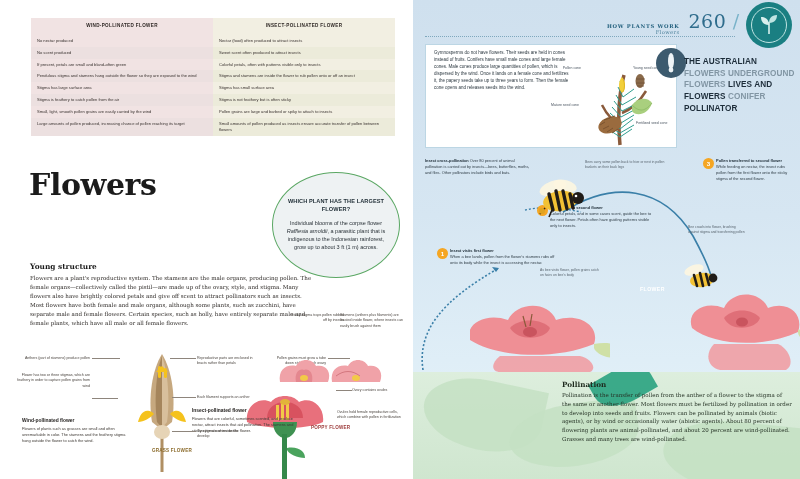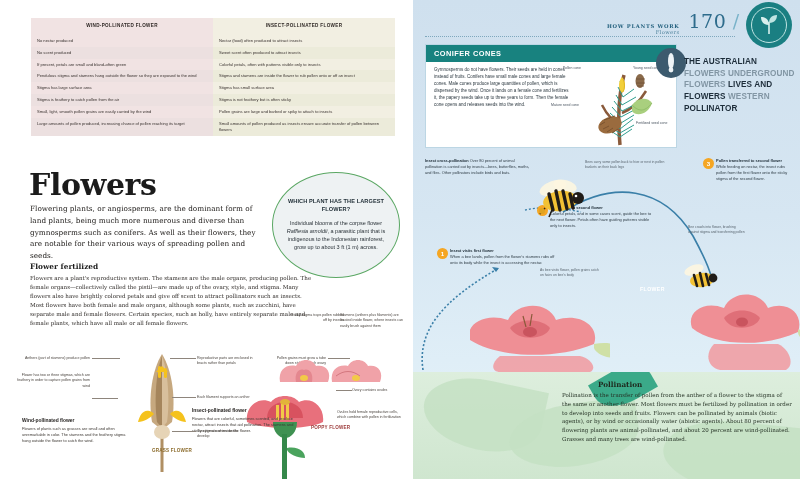--- a/index.html
+++ b/index.html
@@ -131,21 +131,21 @@
   .flower-tag { position: absolute; font-size: 5.2px; font-weight: bold; letter-spacing: .4px; color: #ffffff; }
   .pollinator-tag { position: absolute; font-size: 5.2px; font-weight: bold; letter-spacing: .4px; color: #2b3a44; }
 
   
   .green-block {
     position: absolute; left: 413px; top: 372px; width: 387px; height: 107px;
     background: linear-gradient(to bottom,#ddeedd,#cfe6cf);
     overflow: hidden;
   }
   .green-leaf { position: absolute; background: #c4e0c3; border-radius: 50% 0 50% 50%; opacity: .85; }
-  .poll-title { position: absolute; left: 562px; top: 380px; font-family:"DejaVu Serif",serif; font-size: 7.2px; font-weight: bold; color: #1e2a1e; margin-left: 36px; }
+  .poll-title { position: absolute; left: 562px; top: 380px; font-family:"DejaVu Serif",serif; font-size: 7.2px; font-weight: bold; color: #1e2a1e; }
   .poll-body { position: absolute; left: 562px; top: 391px; width: 230px; font-family:"DejaVu Serif",serif; font-size: 5.5px; line-height: 1.6; color: #253225; }
 
   
   .cyc-flower { position: absolute; }
 
   .bee { position: absolute; }
 </style>
 </head>
 <body>
 
@@ -186,22 +186,21 @@
         <div class="cmp-cell left">Small, light, smooth pollen grains are easily carried by the wind</div>
         <div class="cmp-cell right">Pollen grains are large and barbed or spiky to attach to insects</div>
       </div>
       <div class="cmp-row alt">
         <div class="cmp-cell left">Large amounts of pollen produced, increasing chance of pollen reaching its target</div>
         <div class="cmp-cell right">Small amounts of pollen produced as insects ensure accurate transfer of pollen between flowers</div>
       </div>
     </div>
 
     <div class="flowers-title">Flowers</div>
-    <div class="intro">Flowering plants, or angiosperms, are the dominant form of land plants, being much more numerous and diverse than gymnosperms such as conifers. As well as their flowers, they are notable for their various ways of spreading pollen and seeds.</div>
-    <div class="sub-head">Flower fertilized</div>
+    <div class="sub-head">Young structure</div>
     <div class="body-text">Flowers are a plant's reproductive system. The stamens are the male organs, producing pollen. The female organs—collectively called the pistil—are made up of the ovary, style, and stigma. Many flowers also have brightly colored petals and give off scent to attract pollinators such as insects. Most flowers have both female and male organs, although some plants, such as zucchini, have separate male and female flowers. Certain species, such as holly, have entirely separate male and female plants, which have all male or all female flowers.</div>
 
     <div class="fact-bubble">
       <div class="q">WHICH PLANT HAS THE LARGEST FLOWER?</div>
       <div class="a"><span>Individual blooms of the corpse flower </span><i>Rafflesia arnoldii</i><span>, a parasitic plant that is indigenous to the Indonesian rainforest, grow up to about 3 ft (1 m) across.</span></div>
     </div>
 
     <div class="callout r" style="left:20px; top:356px; width:70px;">Anthers (part of stamens) produce pollen</div>
     <div class="callout r" style="left:16px; top:373px; width:74px;">Flower has two or three stigmas, which are feathery in order to capture pollen grains from wind</div>
     <div class="callout" style="left:197px; top:356px; width:62px;">Reproductive parts are enclosed in bracts rather than petals</div>
@@ -273,39 +272,38 @@
 
   <div class="right-page">
   </div>
 
   <div class="right-head">
     <div class="head-kicker">
       <div class="l1">HOW PLANTS WORK</div>
       <div class="l2">Flowers</div>
     </div>
     <div class="head-page">
-      <span>170</span>
+      <span>260</span>
       <span class="slash">/</span>
       <span>151</span>
     </div>
   </div>
   <div class="head-rule"></div>
 
   <div class="leaf-badge">
     <div class="ring">
       <svg width="24" height="24" viewBox="0 0 24 24">
         <path d="M12 21 V9" stroke="#d8f0ee" stroke-width="1.6" fill="none"></path>
         <path d="M12 12 C6 12 4 8 4 4 C10 4 12 8 12 12 Z" fill="#d8f0ee"></path>
         <path d="M12 10 C18 10 20 6 20 2 C14 2 12 6 12 10 Z" fill="#bfe4e2"></path>
       </svg>
     </div>
   </div>
 
   <div class="conifer">
-    <div class="conifer-head">CONIFER CONES</div>
     <div class="conifer-body">Gymnosperms do not have flowers. Their seeds are held in cones instead of fruits. Conifers have small male cones and large female cones. Male cones produce large quantities of pollen, which is dispersed by the wind. Once it lands on a female cone and fertilizes it, the papery seeds take up to three years to form. Then the female cone opens and releases seeds into the wind.</div>
     <div class="conifer-art">
       <svg width="96" height="80" viewBox="0 0 96 80">
         <path d="M44,78 C42,56 42,30 48,8" stroke="#8a5a3b" stroke-width="3.5" fill="none"></path>
         <path d="M46,46 C56,42 64,34 70,24" stroke="#8a5a3b" stroke-width="2.5" fill="none"></path>
         <path d="M45,58 C36,54 30,46 26,38" stroke="#8a5a3b" stroke-width="2.5" fill="none"></path>
         <g stroke="#2f9e8f" stroke-width="1" fill="none">
           <path d="M44,70 L32,62 M44,66 L30,58 M44,62 L33,52 M45,56 L34,46 M45,50 L36,40 M46,44 L38,34 M46,38 L40,28 M47,30 L42,20 M47,24 L44,14"></path>
           <path d="M44,70 L56,62 M44,66 L58,58 M44,62 L57,52 M45,56 L58,48 M45,50 L60,42 M46,44 L62,36 M46,38 L60,30 M47,30 L58,22"></path>
         </g>
@@ -328,21 +326,21 @@
   <div class="orchid-icon">
     <svg width="30" height="30" viewBox="0 0 30 30">
       <ellipse cx="15" cy="13" rx="3" ry="8" fill="#eef3f6"></ellipse>
       <ellipse cx="15" cy="22" rx="2.4" ry="2.4" fill="#eef3f6"></ellipse>
     </svg>
   </div>
   <div class="orchid-text">
     <span class="dk">THE AUSTRALIAN</span><br>
     <span class="lt">FLOWERS UNDERGROUND</span><br>
     <span class="lt">FLOWERS </span><span class="dk">LIVES AND</span><br>
-    <span class="dk">FLOWERS </span><span class="lt">WESTERN</span><br>
+    <span class="dk">FLOWERS </span><span class="lt">CONIFER</span><br>
     <span class="dk">POLLINATOR</span>
   </div>
 
   <svg style="position:absolute; left:413px; top:150px; width:387px; height:230px;" viewBox="0 0 387 230">
     <path d="M10,220 C4,180 30,150 86,118" stroke="#3a7fa8" stroke-width="1.6" fill="none" stroke-dasharray="2,2"></path>
     <path d="M86,118 l-7,-1 l4,5 Z" fill="#3a7fa8"></path>
     <path d="M150,62 C200,30 250,36 280,86 C292,108 296,118 298,126" stroke="#3a7fa8" stroke-width="1.6" fill="none"></path>
     <path d="M298,132 l-4,-8 l8,0 Z" fill="#3a7fa8"></path>
     <path d="M112,60 C130,56 150,58 168,62" stroke="#3a7fa8" stroke-width="1.4" fill="none" stroke-dasharray="2,2"></path>
   </svg>

